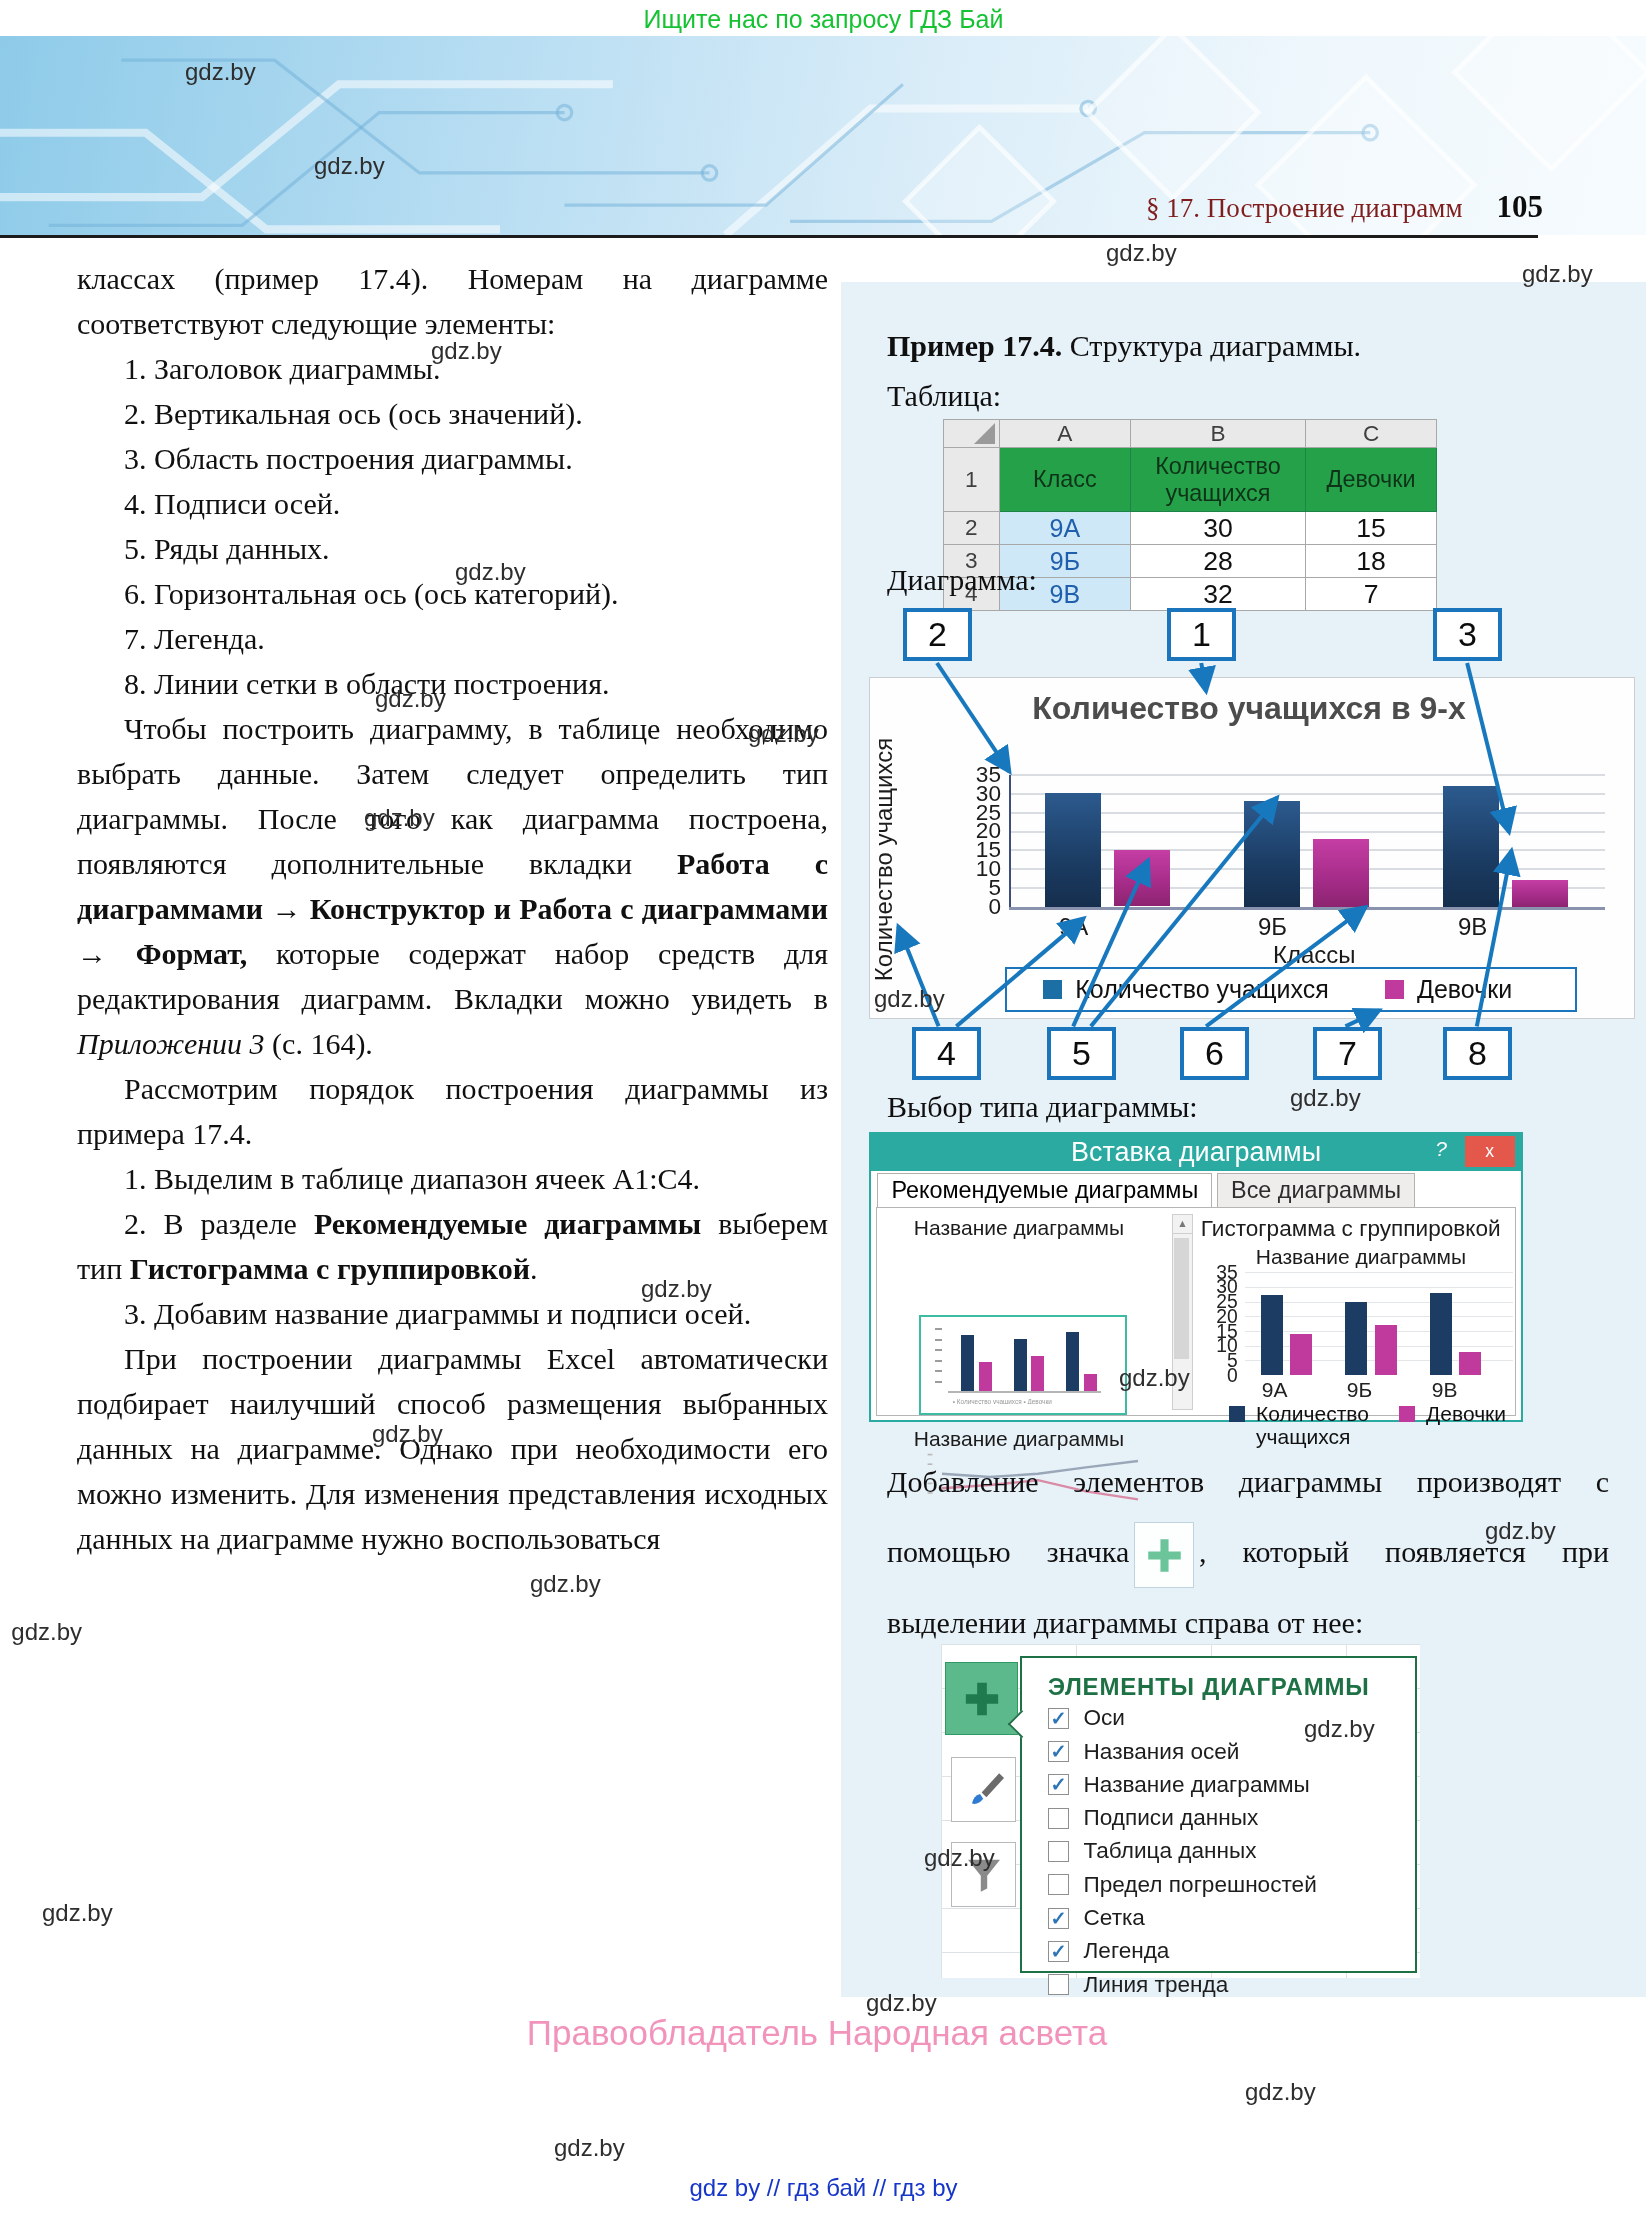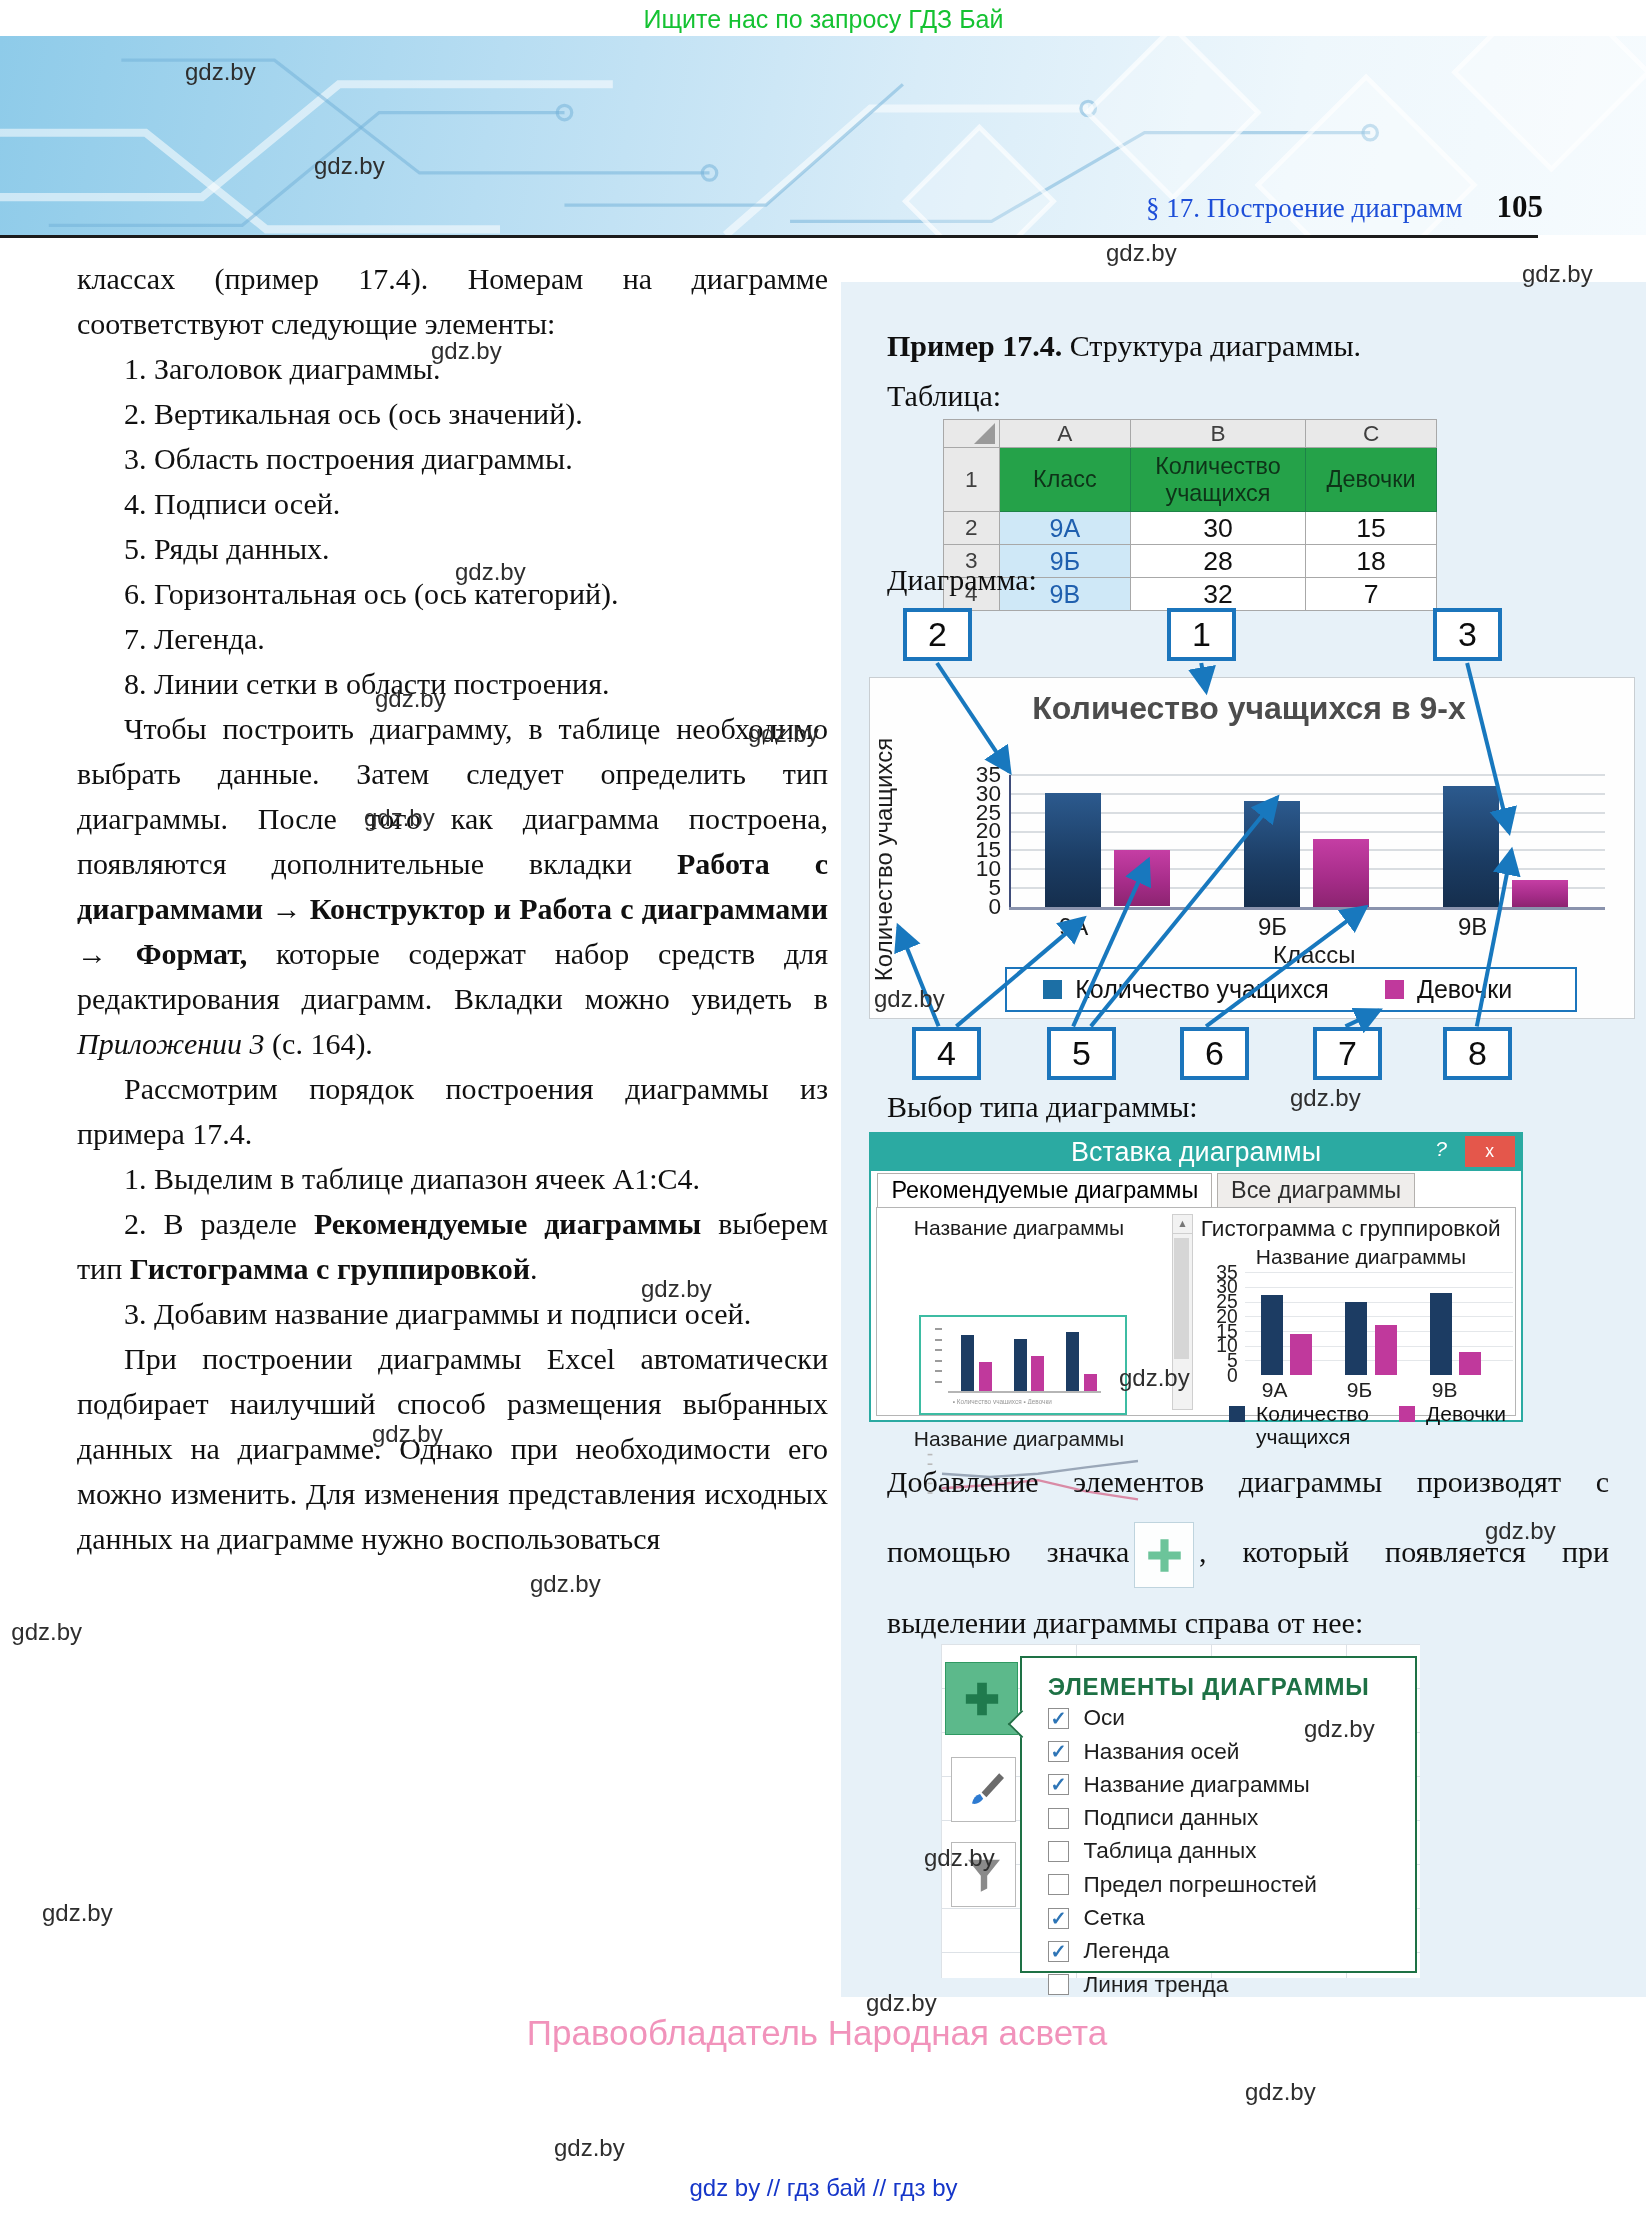--- a/index.html
+++ b/index.html
@@ -10,21 +10,21 @@
   .promo{position:absolute;top:4.8px;left:0;width:100%;text-align:center;
          font-family:"Liberation Sans",sans-serif;font-size:25px;color:#15c232;}
 
   
   .banner{position:absolute;left:0;top:36px;width:1647px;height:199px;
           background:linear-gradient(100deg,#8ecbe9 0%,#b7ddf2 30%,#d8ecf8 55%,#eef7fc 78%,#f6fbfe 100%);
           overflow:hidden;}
   .rule{position:absolute;left:0;top:235px;width:1538px;height:3.2px;background:#1c1c1c;}
   .sect{position:absolute;top:189px;left:1011px;width:532px;display:flex;align-items:baseline;justify-content:flex-end;gap:34px;
         font-family:"Liberation Serif",serif;}
-  .sect .t{font-size:27px;color:#1d4ed8;}
+  .sect .t{font-size:27px;color:#7f1d1d;}
   .sect .n{font-size:31px;font-weight:bold;color:#0d0d0d;}
 
   .wm{position:absolute;font-family:"Liberation Sans",sans-serif;font-size:24px;color:#2e2e2e;white-space:nowrap;}
 
   
   .leftcol{position:absolute;left:77px;top:256px;width:751px;font-size:30px;line-height:45px;
            text-align:justify;color:#101010;}
   .leftcol p{margin:0;}
   .leftcol p.ind{text-indent:47px;}
   .leftcol .b{font-weight:bold;}

